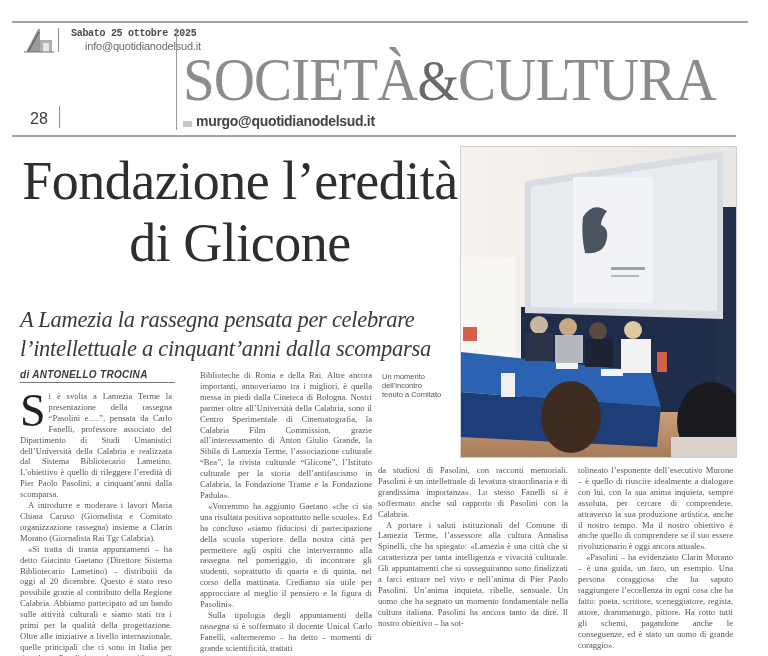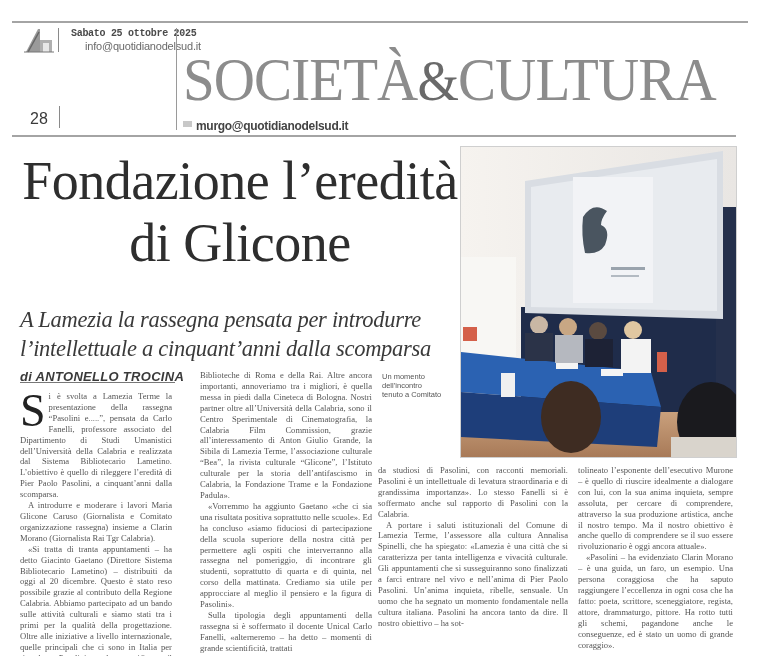--- a/index.html
+++ b/index.html
@@ -10,24 +10,24 @@
   .vsep1{left:58px;top:28px;width:1px;height:24px;background:#8a8a8a;}
   .vsep2{left:176px;top:28px;width:1px;height:102px;background:#9a9a9a;}
   .vsep3{left:59px;top:106px;width:1px;height:22px;background:#8a8a8a;}
   .logo{left:24px;top:27px;width:30px;height:26px;}
   .date{left:71px;top:28px;font-size:10px;font-weight:bold;color:#4a4a4a;letter-spacing:-0.3px;font-family:Liberation Mono, monospace;}
   .email1{left:66px;top:40px;font-size:11px;color:#6a6a6a;letter-spacing:-0.2px;margin-left:19px;}
   .pagenum{left:30px;top:110px;font-size:16px;color:#3a3a3a;}
   .section{left:183px;top:48px;font-family:"Liberation Serif",serif;font-size:62px;color:#8c8c8c;letter-spacing:-1px;line-height:62px;white-space:nowrap;transform:scaleX(0.92);transform-origin:left top;}
   .section .amp{color:#6a6a6a;font-size:58px;}
   .mailicon{left:183px;top:121px;width:9px;height:6px;background:#c8c8c8;}
-  .email2{left:196px;top:119px;font-size:12px;color:#444;font-weight:bold;letter-spacing:-0.3px;}
+  .email2{left:196px;top:113px;font-size:14px;color:#444;font-weight:bold;letter-spacing:-0.3px;}
   .headline{left:20px;top:150px;width:440px;text-align:center;font-family:"Liberation Serif",serif;font-size:54px;line-height:62px;color:#2e2e2e;letter-spacing:-0.5px;}
   .standfirst{left:20px;top:305px;width:440px;font-family:"Liberation Serif",serif;font-style:italic;font-size:22.5px;line-height:29px;color:#3a3a3a;letter-spacing:-0.3px;}
-  .byline{left:20px;top:369px;font-size:13px;font-weight:bold;font-style:italic;color:#3a3a3a;letter-spacing:0.3px;}
+  .byline{left:20px;top:369px;font-size:10px;font-weight:bold;font-style:italic;color:#3a3a3a;letter-spacing:0.3px;}
   .byline-rule{left:20px;top:382px;width:155px;height:1px;background:#777;}
   .col{font-family:"Liberation Serif",serif;font-size:8.6px;line-height:10.9px;color:#555;text-align:justify;hyphens:auto;}
   .col p{margin:0;text-indent:8px;}
   .col p.first{text-indent:0;}
   .col1{left:20px;top:391px;width:152px;}
   .col2{left:200px;top:370px;width:172px;}
   .col3{left:378px;top:465px;width:190px;}
   .col4{left:578px;top:465px;width:155px;}
   .dropcap{float:left;font-family:"Liberation Serif",serif;font-size:46px;line-height:36px;padding-right:3px;margin-top:2px;color:#222;}
   .caption{left:382px;top:372px;width:60px;font-size:7.5px;line-height:9px;color:#555;font-family:"Liberation Sans",sans-serif;}
@@ -63,31 +63,31 @@
 <div class="abs email2">murgo@quotidianodelsud.it</div>
 
 <div class="abs rule-bottom"></div>
 
 <div class="abs headline">
   <div>Fondazione l’eredità</div>
   <div>di Glicone</div>
 </div>
 
 <div class="abs standfirst">
-  <div>A Lamezia la rassegna pensata per introdurre</div>
+  <div>A Lamezia la rassegna pensata per celebrare</div>
   <div>l’intellettuale a cinquant’anni dalla scomparsa</div>
 </div>
 
 <div class="abs byline">di ANTONELLO TROCINA</div>
 <div class="abs byline-rule"></div>
 
 <div class="abs col col1">
   <span class="dropcap">S</span>
   <p class="first">i è svolta a Lamezia Terme la presentazione della rassegna “Pasolini e.....”, pensata da Carlo Fanelli, professore associato del Dipartimento di Studi Umanistici dell’Università della Calabria e realizzata dal Sistema Bibliotecario Lametino. L’obiettivo è quello di rileggere l’eredità di Pier Paolo Pasolini, a cinquant’anni dalla scomparsa.</p>
-  <p>A introdurre e moderare i lavori Maria Glicone Caruso (Giornalista e Comitato organizzazione rassegna) insieme a Clarin Morano (Giornalista Rai Tgr Calabria).</p>
+  <p>A introdurre e moderare i lavori Maria Chiara Caruso (Giornalista e Comitato organizzazione rassegna) insieme a Clarin Morano (Giornalista Rai Tgr Calabria).</p>
   <p>«Si tratta di tranta appuntamenti – ha detto Giacinto Gaetano (Direttore Sistema Bibliotecario Lametino) – distribuiti da oggi al 20 dicembre. Questo è stato reso possibile grazie al contributo della Regione Calabria. Abbiamo partecipato ad un bando sulle attività culturali e siamo stati tra i primi per la qualità della progettazione. Oltre alle iniziative a livello internazionale, quelle principali che ci sono in Italia per ricordare Pasolini – ha specificato il direttore – sono quelle del Centro Studi Pier Paolo Pasolini di Casarsa, del circuito delle</p>
 </div>
 
 <div class="abs col col2">
   <p class="first">Biblioteche di Roma e della Rai. Altre ancora importanti, annoveriamo tra i migliori, è quella messa in piedi dalla Cineteca di Bologna. Nostri partner oltre all’Università della Calabria, sono il Centro Sperimentale di Cinematografia, la Calabria Film Commission, grazie all’interessamento di Anton Giulio Grande, la Sibila di Lamezia Terme, l’associazione culturale “Bea”, la rivista culturale “Glicone”, l’Istituto culturale per la storia dell’antifascismo in Calabria, la Fondazione Trame e la Fondazione Padula».</p>
   <p>«Vorremmo ha aggiunto Gaetano «che ci sia una risultata positiva soprattutto nelle scuole». Ed ha concluso «siamo fiduciosi di partecipazione della scuola superiore della nostra città per permettere agli ospiti che interverranno alla rassegna nel pomeriggio, di incontrare gli studenti, soprattutto di quarta e di quinta, nel corso della mattinata. Crediamo sia utile per approcciare al meglio il pensiero e la figura di Pasolini».</p>
   <p>Sulla tipologia degli appuntamenti della rassegna si è soffermato il docente Unical Carlo Fanelli, «alterneremo – ha detto – momenti di grande scientificità, trattati</p>
 </div>
 
 <div class="abs caption">Un momento dell’incontro tenuto a Comitato</div>

